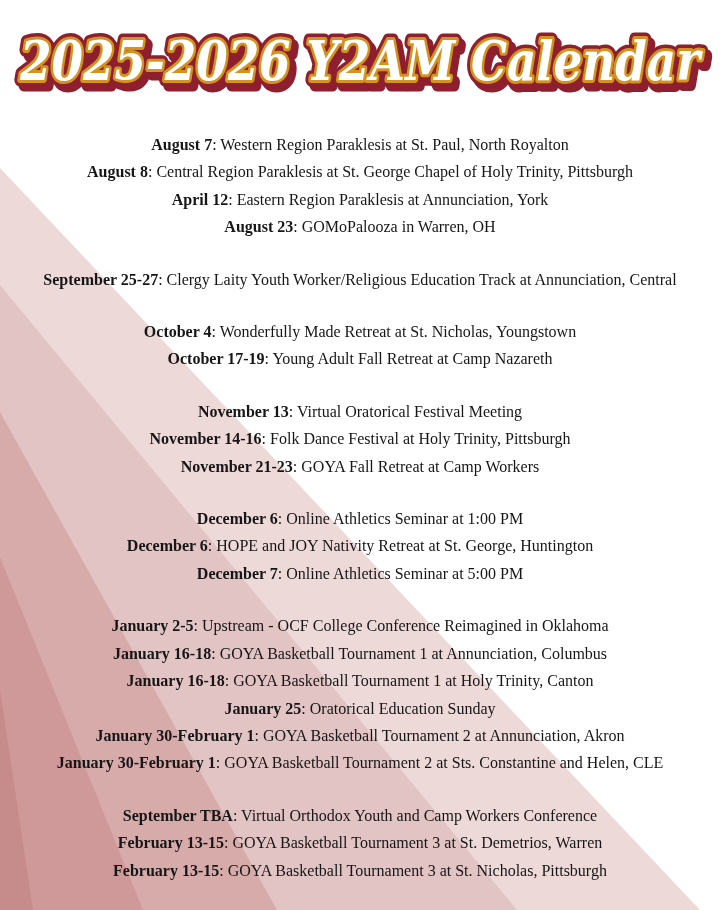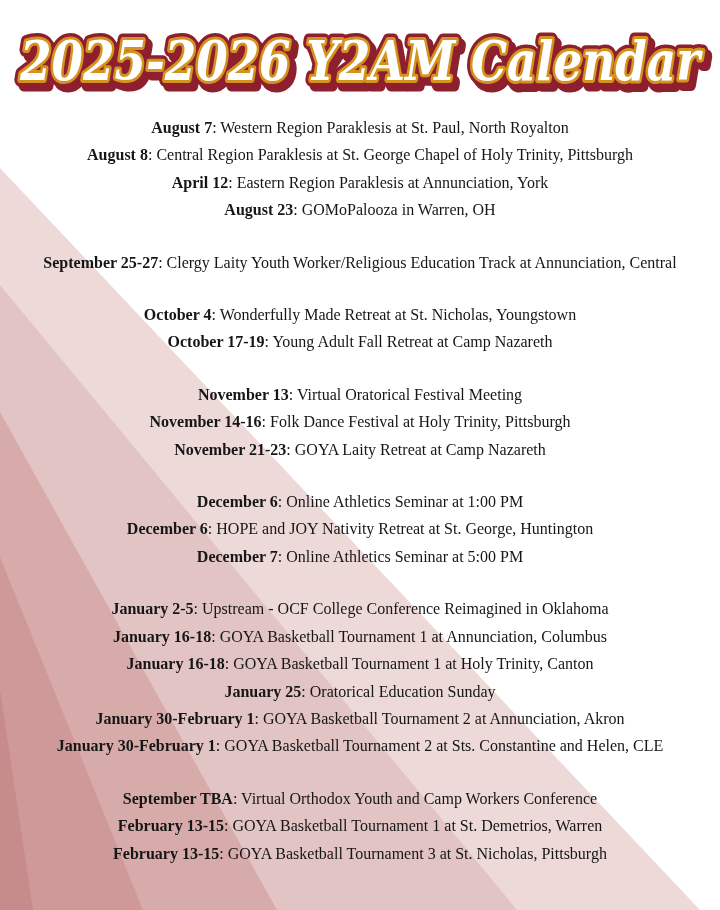--- a/index.html
+++ b/index.html
@@ -16,21 +16,21 @@
   .b4{clip-path:polygon(0px 557px, 143px 910px, 0px 910px);}
   .b5{clip-path:polygon(0px 690px, 33px 910px, 0px 910px);}
   
   .title-svg{position:absolute;top:14px;left:0;width:720px;height:100px;}
   .title-svg text{
     font-family:"DejaVu Serif", serif;
     font-style:italic;font-weight:bold;font-size:54px;
   }
   
   .events{position:absolute;top:114px;left:0;width:720px;}
-  .section{margin:0 0 25px 0;}
+  .section{margin:17px 0 25px 0;}
   .line{
     margin:0;text-align:center;
     font-size:16px;line-height:27.4px;color:#161616;
     white-space:nowrap;
   }
   .line b{font-weight:bold;}
 </style>
 </head>
 <body>
 
@@ -61,35 +61,35 @@
       <div class="section">
         <p class="line"><b>September 25-27</b><span>: </span><span>Clergy Laity Youth Worker/Religious Education Track at Annunciation, Central</span></p>
       </div>
       <div class="section">
         <p class="line"><b>October 4</b><span>: </span><span>Wonderfully Made Retreat at St. Nicholas, Youngstown</span></p>
         <p class="line"><b>October 17-19</b><span>: </span><span>Young Adult Fall Retreat at Camp Nazareth</span></p>
       </div>
       <div class="section">
         <p class="line"><b>November 13</b><span>: </span><span>Virtual Oratorical Festival Meeting</span></p>
         <p class="line"><b>November 14-16</b><span>: </span><span>Folk Dance Festival at Holy Trinity, Pittsburgh</span></p>
-        <p class="line"><b>November 21-23</b><span>: </span><span>GOYA Laity Retreat at Camp Nazareth</span></p>
+        <p class="line"><b>November 21-23</b><span>: </span><span>GOYA Fall Retreat at Camp Workers</span></p>
       </div>
       <div class="section">
         <p class="line"><b>December 6</b><span>: </span><span>Online Athletics Seminar at 1:00 PM</span></p>
         <p class="line"><b>December 6</b><span>: </span><span>HOPE and JOY Nativity Retreat at St. George, Huntington</span></p>
         <p class="line"><b>December 7</b><span>: </span><span>Online Athletics Seminar at 5:00 PM</span></p>
       </div>
       <div class="section">
         <p class="line"><b>January 2-5</b><span>: </span><span>Upstream - OCF College Conference Reimagined in Oklahoma</span></p>
         <p class="line"><b>January 16-18</b><span>: </span><span>GOYA Basketball Tournament 1 at Annunciation, Columbus</span></p>
         <p class="line"><b>January 16-18</b><span>: </span><span>GOYA Basketball Tournament 1 at Holy Trinity, Canton</span></p>
         <p class="line"><b>January 25</b><span>: </span><span>Oratorical Education Sunday</span></p>
         <p class="line"><b>January 30-February 1</b><span>: </span><span>GOYA Basketball Tournament 2 at Annunciation, Akron</span></p>
         <p class="line"><b>January 30-February 1</b><span>: </span><span>GOYA Basketball Tournament 2 at Sts. Constantine and Helen, CLE</span></p>
       </div>
       <div class="section">
         <p class="line"><b>September TBA</b><span>: </span><span>Virtual Orthodox Youth and Camp Workers Conference</span></p>
-        <p class="line"><b>February 13-15</b><span>: </span><span>GOYA Basketball Tournament 1 at St. Demetrios, Warren</span></p>
+        <p class="line"><b>February 13-15</b><span>: </span><span>GOYA Basketball Tournament 3 at St. Demetrios, Warren</span></p>
         <p class="line"><b>February 13-15</b><span>: </span><span>GOYA Basketball Tournament 3 at St. Nicholas, Pittsburgh</span></p>
       </div>
     </div>
 
 </div>
 
 </body></html>

